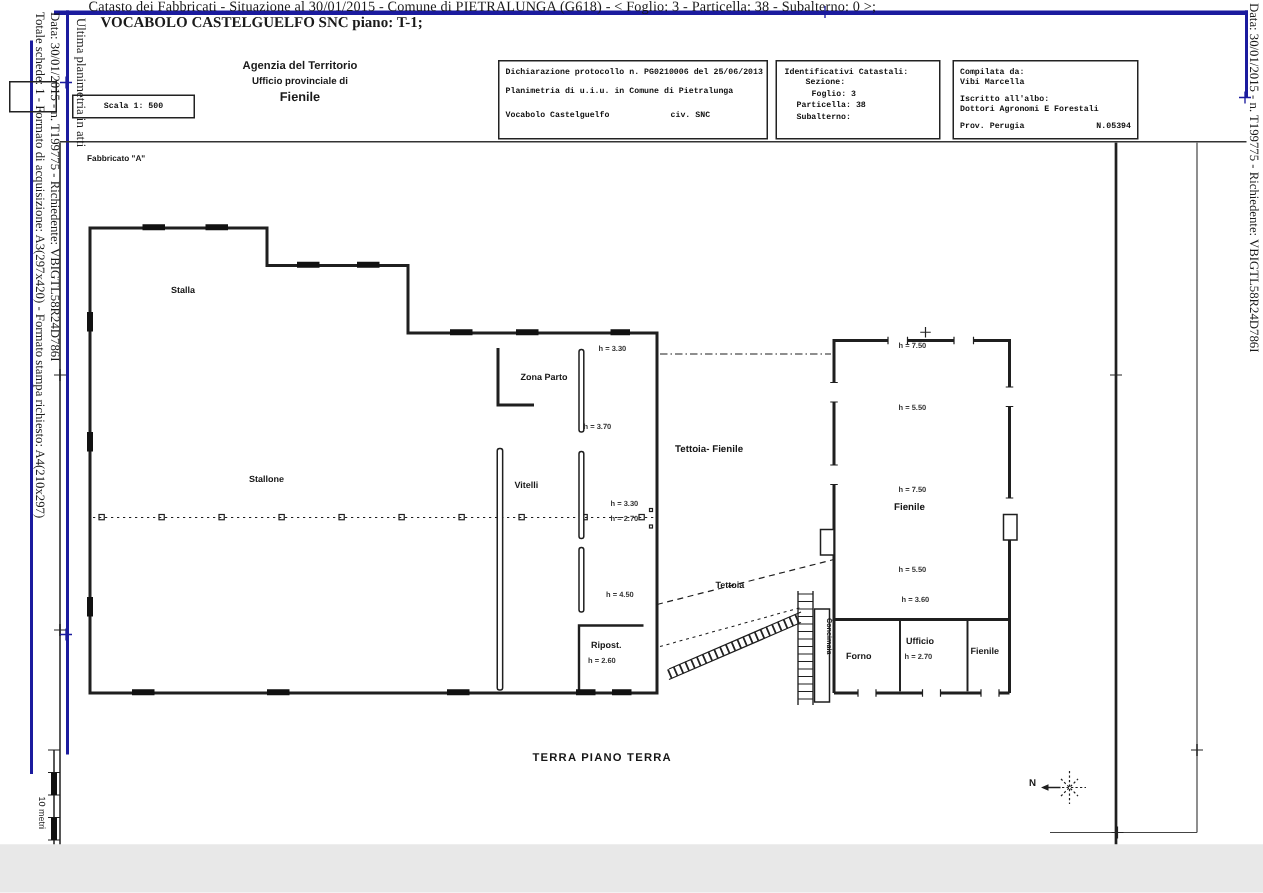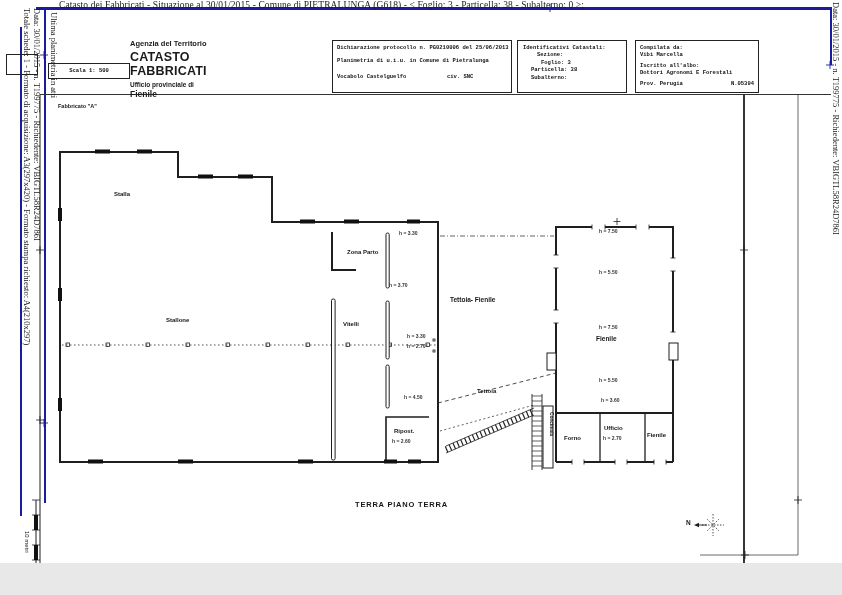--- a/index.html
+++ b/index.html
@@ -132,29 +132,29 @@
   </svg>
 
   <div class="abs blue" style="left:36px;top:7px;width:796px;height:2.6px;"></div>
   <div class="abs blue" style="left:830px;top:7px;width:2px;height:58px;"></div>
   <div class="abs blue" style="left:20px;top:27px;width:1.6px;height:489px;"></div>
   <div class="abs blue" style="left:44px;top:7px;width:1.6px;height:496px;"></div>
   <div class="abs" style="left:40px;top:94px;width:791px;height:1px;background:#333;"></div>
   <div class="box" style="left:6px;top:54px;width:32px;height:21px;"></div>
 
   <div class="abs serif nowrap" style="left:59px;top:0px;font-size:9.5px;letter-spacing:0.1px;">Catasto dei Fabbricati - Situazione al 30/01/2015 - Comune di PIETRALUNGA (G618) - &lt; Foglio: 3 - Particella: 38 - Subalterno: 0 &gt;;</div>
+  <div class="abs serif nowrap" style="left:67px;top:10px;font-size:10px;font-weight:bold;">VOCABOLO CASTELGUELFO SNC piano: T-1;</div>
 
   <div class="abs serif rot" style="left:32px;top:8px;font-size:8.5px;">Totale schede: 1 - Formato di acquisizione: A3(297x420) - Formato stampa richiesto: A4(210x297)</div>
   <div class="abs serif rot" style="left:42px;top:8px;font-size:8.5px;">Data: 30/01/2015 - n. T199775 - Richiedente: VBIGTL58R24D786I</div>
   <div class="abs serif rot" style="left:59px;top:12px;font-size:8.5px;">Ultima planimetria in atti</div>
   <div class="abs serif rot" style="left:841px;top:2px;font-size:8.5px;">Data: 30/01/2015 - n. T199775 - Richiedente: VBIGTL58R24D786I</div>
 
-  <div class="abs" style="left:130px;top:39px;width:140px;text-align:left;z-index:3;">
+  <div class="abs" style="left:130px;top:39px;width:140px;text-align:center;z-index:3;">
     <div style="font-size:7.5px;font-weight:bold;">Agenzia del Territorio</div>
-    <div style="font-size:12.5px;font-weight:bold;margin-top:2px;letter-spacing:0.2px;">CATASTO FABBRICATI</div>
     <div style="font-size:6.5px;font-weight:bold;margin-top:3px;">Ufficio provinciale di</div>
     <div style="font-size:8.5px;font-weight:bold;margin-top:1px;">Fienile</div>
   </div>
 
   <div class="box" style="left:48px;top:63px;width:82px;height:16px;border-width:1.5px;">
     <div class="mono boxtxt nowrap" style="text-align:center;line-height:13px;">Scala 1: 500</div>
   </div>
 
   <div class="box mono boxtxt" style="left:332px;top:40px;width:180px;height:53px;padding:3px 4px;">
     <div class="nowrap">Dichiarazione protocollo n.  PG0210006 del  25/06/2013</div>

